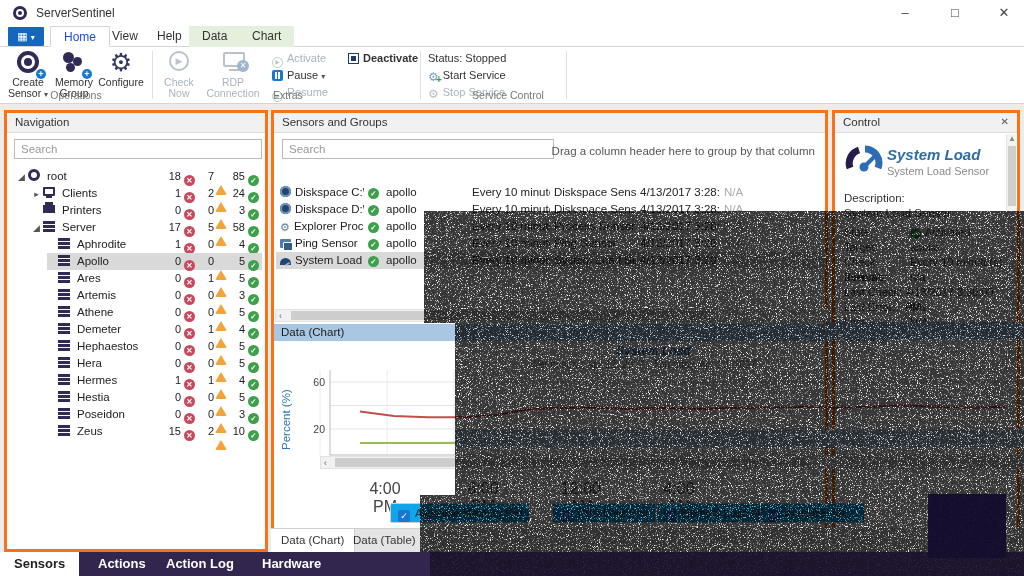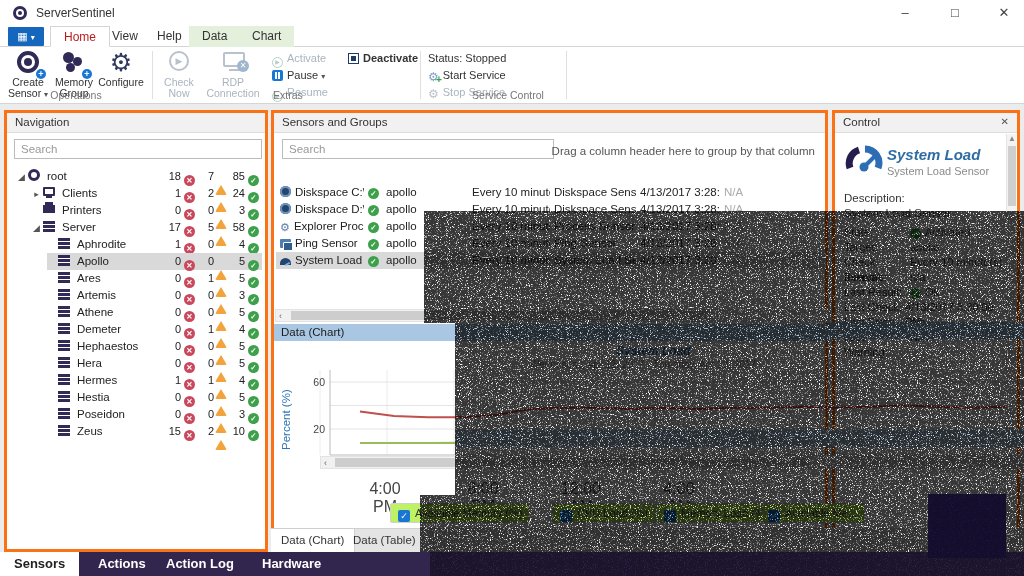--- a/index.html
+++ b/index.html
@@ -9,21 +9,21 @@
 
 .titlebar{position:absolute;left:0;top:0;width:1024px;height:26px;background:#fff}
 .app-ico{position:absolute;left:13px;top:6px;width:14px;height:14px;border:3px solid #2f2a56;border-radius:50%}
 .app-ico::after{content:"";position:absolute;left:2px;top:2px;width:4px;height:4px;border-radius:50%;background:#2f2a56}
 .title-text{position:absolute;left:36px;top:6px;font-size:12px;color:#333}
 .winbtn{position:absolute;top:0;width:40px;height:26px;text-align:center;line-height:26px;font-size:13px;color:#444}
 
 .tabstrip{position:absolute;left:0;top:26px;width:1024px;height:21px;background:#fff;border-bottom:1px solid #d5d5d5}
 .appbtn{position:absolute;left:8px;top:1px;width:36px;height:19px;background:#1467bd;color:#fff;text-align:center;line-height:19px;font-size:11px;border-radius:1px}
 .rtab{position:absolute;top:0;height:21px;line-height:21px;padding:0 13px;font-size:12px;color:#333}
-.rtab.active{background:#fff;color:#b91c1c;border:1px solid #d5d5d5;border-bottom:1px solid #fff}
+.rtab.active{background:#fff;color:#1d4ed8;border:1px solid #d5d5d5;border-bottom:1px solid #fff}
 .rtab.ctx{background:#e4efdc}
 
 .ribbon{position:absolute;left:0;top:47px;width:1024px;height:57px;background:#fff;border-bottom:1px solid #d5d5d5}
 .bigbtn{position:absolute;top:2px;text-align:center;color:#333;font-size:10.5px;line-height:11px}
 .bigbtn.dis{color:#a9b4be}
 .bigicon{display:block;margin:0 auto 2px;height:26px;width:28px;position:relative}
 .grplabel{position:absolute;bottom:2px;font-size:10.5px;color:#777;text-align:center}
 .vdiv{position:absolute;top:4px;width:1px;height:48px;background:#e0e0e0}
 .smallbtn{position:absolute;height:15px;line-height:15px;font-size:11px;color:#333;white-space:nowrap}
 .smallbtn.dis{color:#a9b4be}
@@ -88,21 +88,21 @@
 .okb{display:inline-block;width:11px;height:11px;border-radius:50%;background:#3da04a;color:#fff;font-size:7.5px;line-height:11px;text-align:center;font-weight:bold}
 .na{color:#aaa}
 
 .hscroll{position:absolute;height:13px;background:#f1f1f1;border:1px solid #e3e3e3}
 .hthumb{position:absolute;top:1px;height:9px;background:#cdcdcd}
 .sarrow{position:absolute;top:0;font-size:9px;color:#666;line-height:12px}
 
 .dcbar{position:absolute;background:#a9c7e3;height:17px;line-height:17px;padding-left:7px;color:#1b1b1b}
 .ylabel{position:absolute;color:#2e75b6;font-size:11.5px;transform:rotate(-90deg);transform-origin:left top;white-space:nowrap}
 
-.leg{position:absolute;height:20px;border:1px solid #cfcfcf;border-radius:2px;background:#bef264;line-height:18px;padding:0 7px;white-space:nowrap;font-size:11px;color:#333}
+.leg{position:absolute;height:20px;border:1px solid #cfcfcf;border-radius:2px;background:#0ea5e9;line-height:18px;padding:0 7px;white-space:nowrap;font-size:11px;color:#333}
 .chk{display:inline-block;width:12px;height:12px;background:#1976d2;border-radius:2px;color:#fff;font-size:9px;line-height:12px;text-align:center;vertical-align:-2px;margin-right:5px}
 
 .vtabstrip{position:absolute;background:#e4e4e4;border-top:1px solid #cfcfcf;height:24px}
 .vtab{position:absolute;top:0;height:24px;line-height:23px;padding:0 10px;color:#333}
 .vtab.active{background:#fff;border-right:1px solid #cfcfcf}
 
 .statusbar{position:absolute;left:0;top:552px;width:1024px;height:24px;background:#32254e}
 .stab{position:absolute;top:0;height:24px;line-height:23px;color:#fff;font-weight:bold;font-size:13px;padding:0 14px}
 .stab.active{background:#fff;color:#222}
 
@@ -349,24 +349,20 @@
         </div>
         <div class="fieldrow">
           <span class="fl">Check Interval:</span>
           <span><span>Every 10 minute(s)</span></span>
         </div>
         <div class="fieldrow">
           <span class="fl">Sensors:</span>
           <span><span>n/a</span></span>
         </div>
         <div class="fieldrow">
-          <span class="fl">Last Result:</span>
-          <span><span class="okb" style="margin-right: 4px;">✓</span><span>Ok</span></span>
-        </div>
-        <div class="fieldrow">
           <span class="fl">Last Check:</span>
           <span><span>4/13/2017 3:30:00 PM</span></span>
         </div>
         <div class="fieldrow">
           <span class="fl">Last Error:</span>
           <span><span>n/a</span></span>
         </div>
         <div class="fieldrow">
           <span class="fl">Last Warning:</span>
           <span><span>N/A</span></span>

